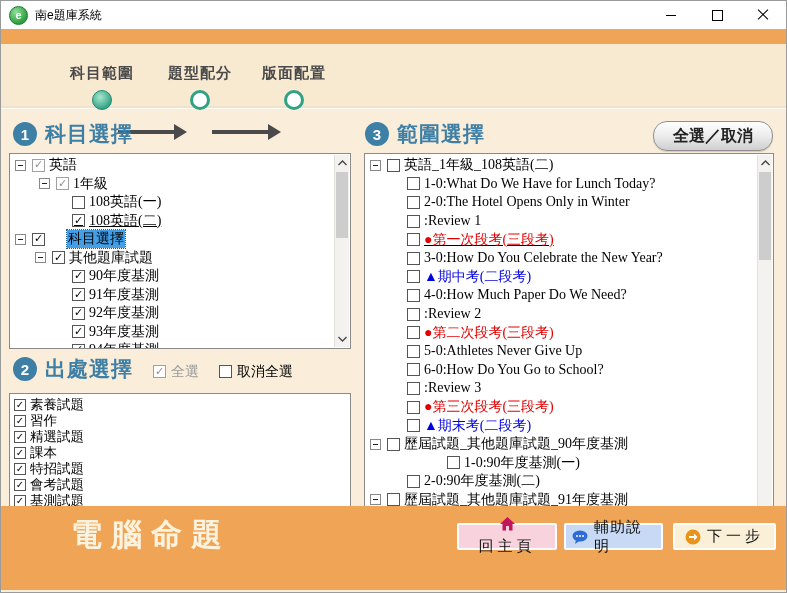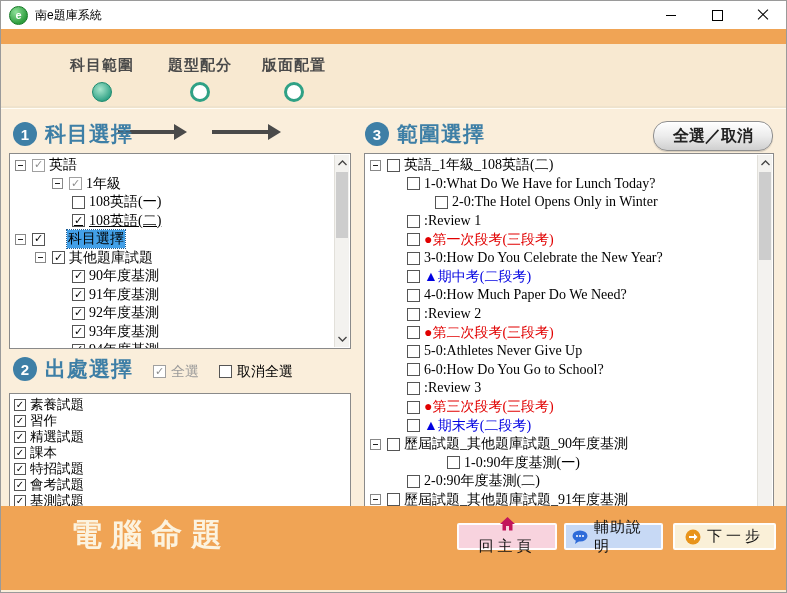--- a/index.html
+++ b/index.html
@@ -19,21 +19,21 @@
   .glyph-max{width:9px;height:9px;border:1px solid #000;display:block;}
   .glyph-close{position:relative;width:12px;height:12px;display:block;}
   .glyph-close::before,.glyph-close::after{content:"";position:absolute;left:-1px;top:5px;width:14px;height:1px;background:#000;}
   .glyph-close::before{transform:rotate(45deg);}
   .glyph-close::after{transform:rotate(-45deg);}
 
   
   .orange-strip{position:absolute;left:0;top:28px;width:100%;height:15px;background:var(--orange,#F0A455);}
   .stepband{position:absolute;left:0;top:43px;width:100%;height:62px;background:var(--band_cream,#F8E9D1);
     border-bottom:2px solid #efe3cd;box-shadow:0 1px 0 #fffdf6;}
-  .step{position:absolute;width:84px;text-align:center;top:12px;}
+  .step{position:absolute;width:84px;text-align:center;top:20px;}
   .step .slabel{font-size:15px;font-weight:bold;color:#4a4a4a;letter-spacing:1px;}
   .step .scircle{width:20px;height:20px;border-radius:50%;margin:7px auto 0;box-sizing:border-box;}
   .step .scircle.active{background:radial-gradient(circle at 40% 35%, #a8e6cd, #2fa185 75%);border:1px solid #1d8a6e;}
   .step .scircle.upcoming{background:#fff;border:3px solid var(--step_teal,#2FA185);}
   .step1{left:59px;} .step2{left:157px;} .step3{left:251px;}
   .arrow{position:absolute;top:80px;height:16px;}
   .arrow .shaft{position:absolute;left:0;top:6px;height:4px;background:#4a4a4a;}
   .arrow .head{position:absolute;top:0;width:0;height:0;border-top:8px solid transparent;border-bottom:8px solid transparent;border-left:13px solid #4a4a4a;}
   .arrow1{left:117px;width:70px;} .arrow2{left:211px;width:70px;}
   .arrow .shaft{width:57px;} .arrow .head{left:56px;}
@@ -155,21 +155,21 @@
     <div class="sec-title">科目選擇</div>
   </div>
 
   <div class="panel" id="panel1">
     <div class="tree gaplbl" id="tree1">
         <div class="trow" style="padding-left: 5px;">
           <span class="expand"></span>
           <span class="cb gray"></span>
           <span class="tlabel">英語</span>
         </div>
-        <div class="trow" style="padding-left: 42px;">
+        <div class="trow" style="padding-left: 29px;">
           <span class="expand"></span>
           <span class="cb gray"></span>
           <span class="tlabel">1年級</span>
         </div>
         <div class="trow" style="padding-left: 45px;">
           <span class="tspacer"></span>
           <span class="cb off"></span>
           <span class="tlabel">108英語(一)</span>
         </div>
         <div class="trow" style="padding-left: 45px; text-decoration: underline;">
@@ -281,31 +281,31 @@
         <div class="trow" style="padding-left: 5px;">
           <span class="expand"></span>
           <span class="cb off"></span>
           <span class="tlabel">英語_1年級_108英語(二)</span>
         </div>
         <div class="trow" style="padding-left: 25px;">
           <span class="tspacer"></span>
           <span class="cb off"></span>
           <span class="tlabel">1-0:What Do We Have for Lunch Today?</span>
         </div>
-        <div class="trow" style="padding-left: 25px; margin-left: 28px;">
+        <div class="trow" style="padding-left: 25px;">
           <span class="tspacer"></span>
           <span class="cb off"></span>
           <span class="tlabel">2-0:The Hotel Opens Only in Winter</span>
         </div>
         <div class="trow" style="padding-left: 25px;">
           <span class="tspacer"></span>
           <span class="cb off"></span>
           <span class="tlabel">:Review 1</span>
         </div>
-        <div class="trow" style="padding-left: 25px;">
+        <div class="trow" style="padding-left: 25px; text-decoration: underline;">
           <span class="tspacer"></span>
           <span class="cb off"></span>
           <span class="tlabel red">●第一次段考(三段考)</span>
         </div>
         <div class="trow" style="padding-left: 25px;">
           <span class="tspacer"></span>
           <span class="cb off"></span>
           <span class="tlabel">3-0:How Do You Celebrate the New Year?</span>
         </div>
         <div class="trow" style="padding-left: 25px;">

